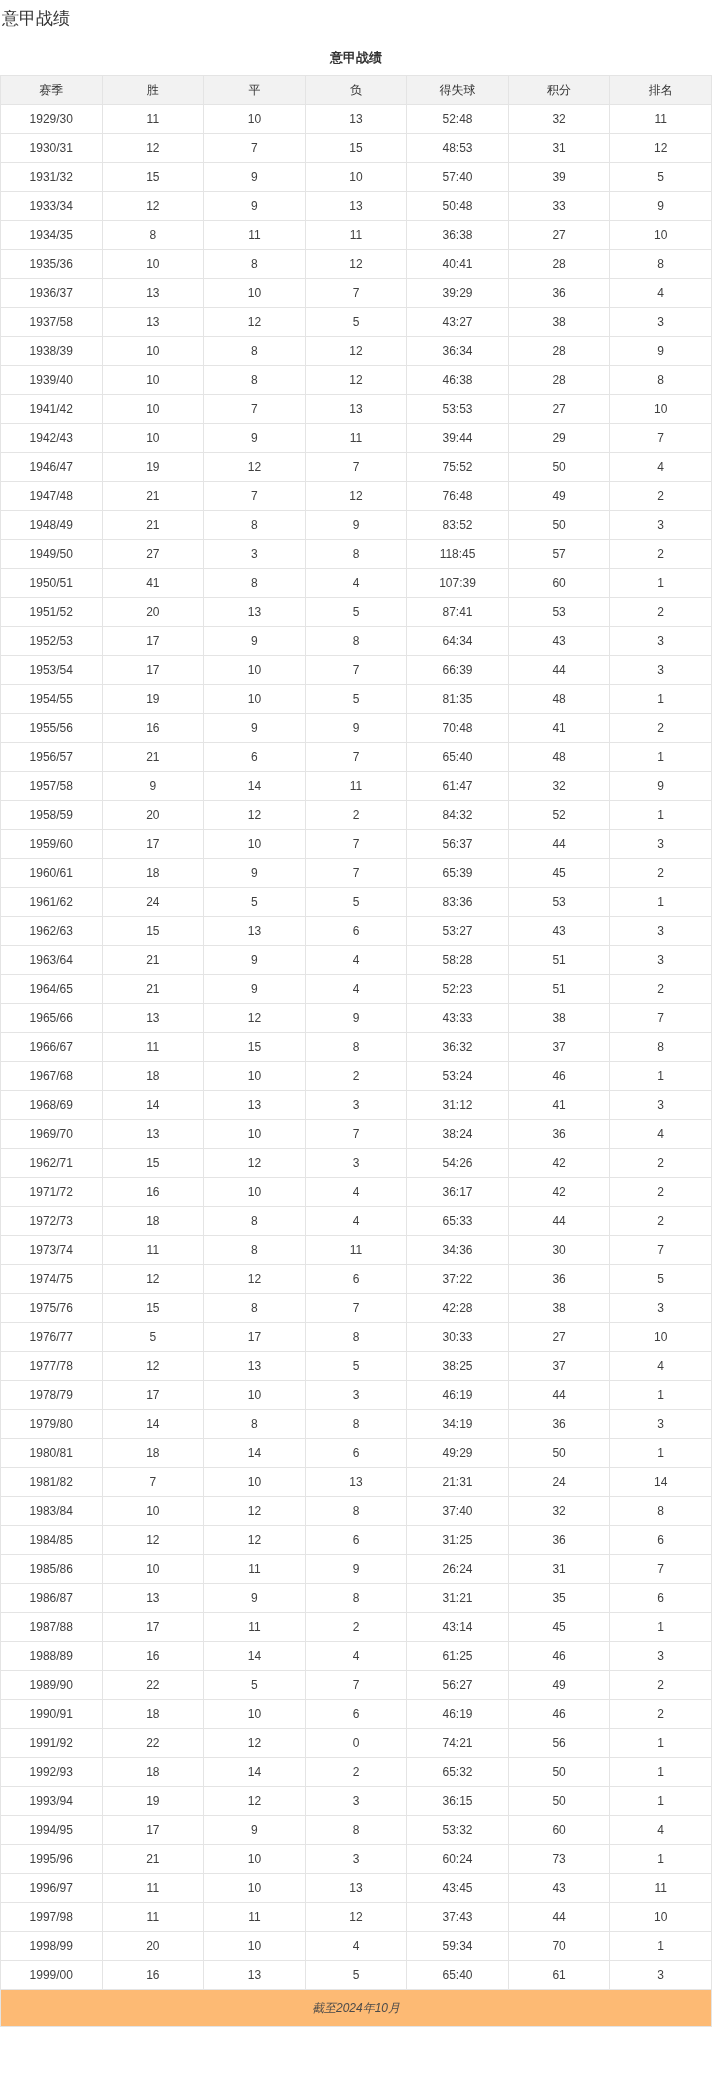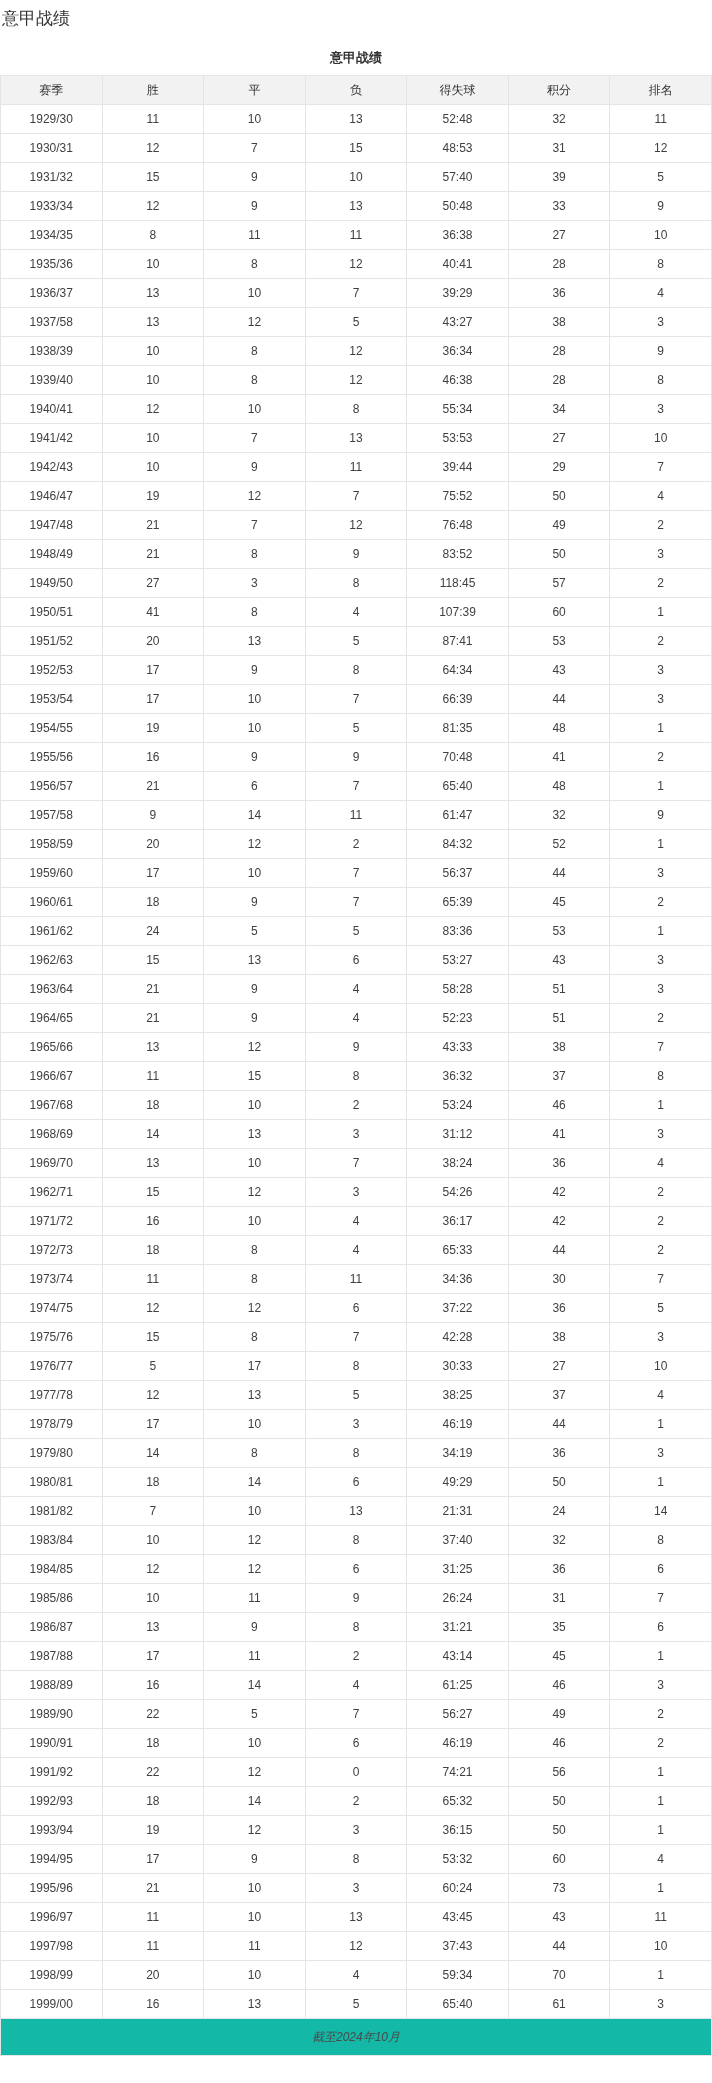--- a/index.html
+++ b/index.html
@@ -45,21 +45,21 @@
     height: 29px;
   }
   table.results td {
     color: #404040;
     background: #ffffff;
   }
   table.results tfoot td {
     height: 37px;
     font-style: italic;
     color: #4a4a4a;
-    background: #14b8a6;
+    background: #fdba74;
   }
 </style>
 </head>
 <body>
 
 <div class="page-title">意甲战绩</div>
 
 <div class="tbl-caption">意甲战绩</div>
 
 <table class="results">
@@ -159,29 +159,20 @@
       <tr>
         <td>1939/40</td>
         <td>10</td>
         <td>8</td>
         <td>12</td>
         <td>46:38</td>
         <td>28</td>
         <td>8</td>
       </tr>
       <tr>
-        <td>1940/41</td>
-        <td>12</td>
-        <td>10</td>
-        <td>8</td>
-        <td>55:34</td>
-        <td>34</td>
-        <td>3</td>
-      </tr>
-      <tr>
         <td>1941/42</td>
         <td>10</td>
         <td>7</td>
         <td>13</td>
         <td>53:53</td>
         <td>27</td>
         <td>10</td>
       </tr>
       <tr>
         <td>1942/43</td>

